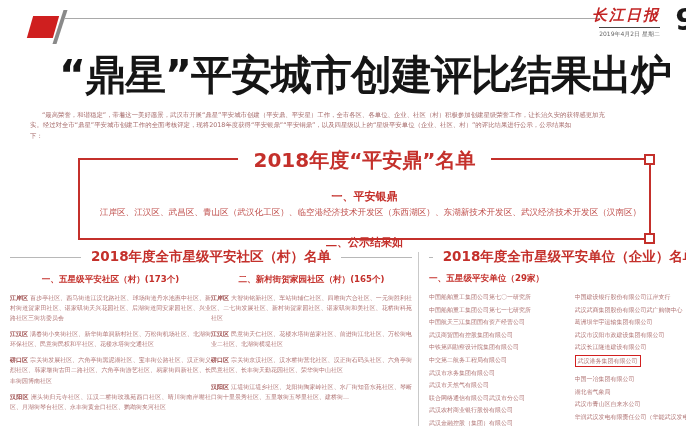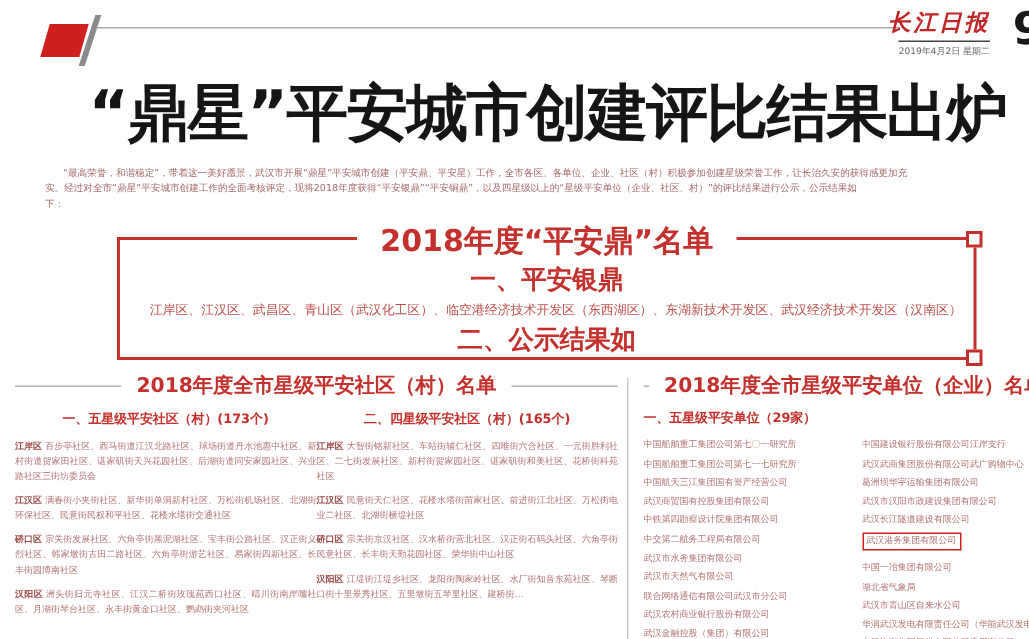--- a/index.html
+++ b/index.html
@@ -28,21 +28,21 @@
 
   
   .award-box{position:absolute;left:78px;right:67px;top:158px;height:78px;
              border:2px solid #c4302b;}
   .award-title{position:absolute;top:-13px;left:50%;transform:translateX(-50%);background:#fff;
                padding:0 16px;font-size:20px;font-weight:bold;color:#c4302b;white-space:nowrap;}
   .corner{position:absolute;width:7px;height:7px;border:2px solid #c4302b;background:#fff;}
   .corner.tr{top:-6px;right:-6px;}
   .corner.br{bottom:-6px;right:-6px;}
   .award-content{padding-top:13px;text-align:center;}
-  .award-heading{font-size:17px;font-weight:bold;color:#c4302b;margin-top:2px;}
+  .award-heading{font-size:11px;font-weight:bold;color:#c4302b;margin-top:16px;}
   .award-list{font-size:8.6px;color:#c0504d;margin-top:3px;white-space:nowrap;margin-left:12px;}
 
   
   .bottom{position:absolute;left:10px;right:8px;top:248px;bottom:0;display:flex;}
   .sec-title{display:flex;align-items:center;gap:10px;font-size:13.5px;font-weight:bold;color:#c4302b;white-space:nowrap;}
   .sec-title::before,.sec-title::after{content:"";flex:1;height:1px;background:#b8b8b8;}
 
   .community{width:402px;flex:none;}
   .com-cols{display:flex;margin-top:8px;}
   .com-col{flex:1;min-width:0;}
@@ -100,21 +100,21 @@
       <div class="sec-title">2018年度全市星级平安社区（村）名单</div>
       <div class="com-cols">
           <div class="com-col">
             <div class="col-subtitle">一、五星级平安社区（村）(173个)</div>
             <p class="group"><b class="district">江岸区</b>百步亭社区、西马街道江汉北路社区、球场街道丹水池惠中社区、新村街道贺家田社区、谌家矶街天兴花园社区、后湖街道同安家园社区、兴业路社区三街坊委员会</p>
             <p class="group"><b class="district">江汉区</b>满春街小夹街社区、新华街单洞新村社区、万松街机场社区、北湖街环保社区、民意街民权和平社区、花楼水塔街交通社区</p>
             <p class="group"><b class="district">硚口区</b>宗关街发展社区、六角亭街黑泥湖社区、宝丰街公路社区、汉正街义烈社区、韩家墩街古田二路社区、六角亭街游艺社区、易家街四新社区、长丰街园博南社区</p>
             <p class="group"><b class="district">汉阳区</b>洲头街归元寺社区、江汉二桥街玫瑰苑西口社区、晴川街南岸嘴社区、月湖街琴台社区、永丰街黄金口社区、鹦鹉街夹河社区</p>
           </div>
           <div class="com-col">
-            <div class="col-subtitle">二、四星级平安社区（村）(165个)</div>
+            <div class="col-subtitle">二、新村街贺家园社区（村）(165个)</div>
             <p class="group"><b class="district">江岸区</b>大智街铭新社区、车站街辅仁社区、四唯街六合社区、一元街胜利社区、二七街发展社区、新村街贺家园社区、谌家矶街和美社区、花桥街科苑社区</p>
             <p class="group"><b class="district">江汉区</b>民意街天仁社区、花楼水塔街苗家社区、前进街江北社区、万松街电业二社区、北湖街横堤社区</p>
             <p class="group"><b class="district">硚口区</b>宗关街京汉社区、汉水桥街营北社区、汉正街石码头社区、六角亭街民意社区、长丰街天勤花园社区、荣华街中山社区</p>
             <p class="group"><b class="district">汉阳区</b>江堤街江堤乡社区、龙阳街陶家岭社区、水厂街知音东苑社区、琴断口街十里景秀社区、五里墩街五琴里社区、建桥街…</p>
           </div>
         </div>
     </div>
 
     <div class="divider"></div>
 

